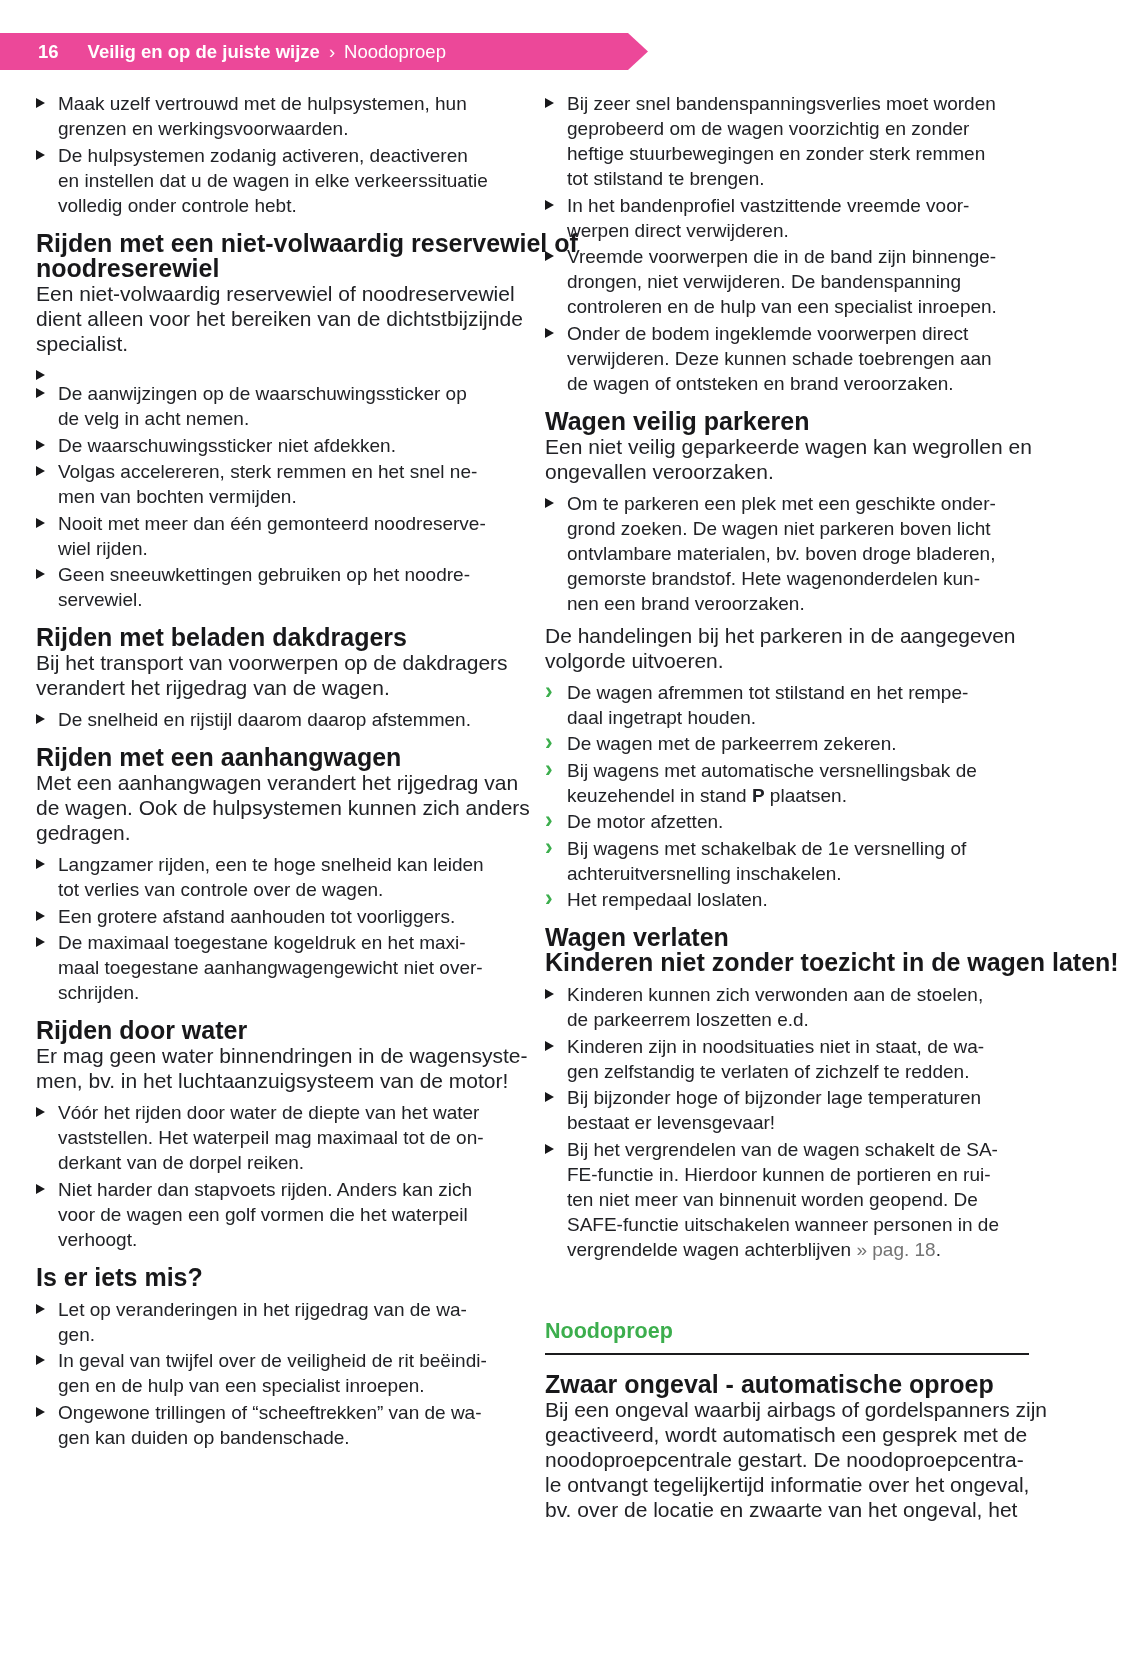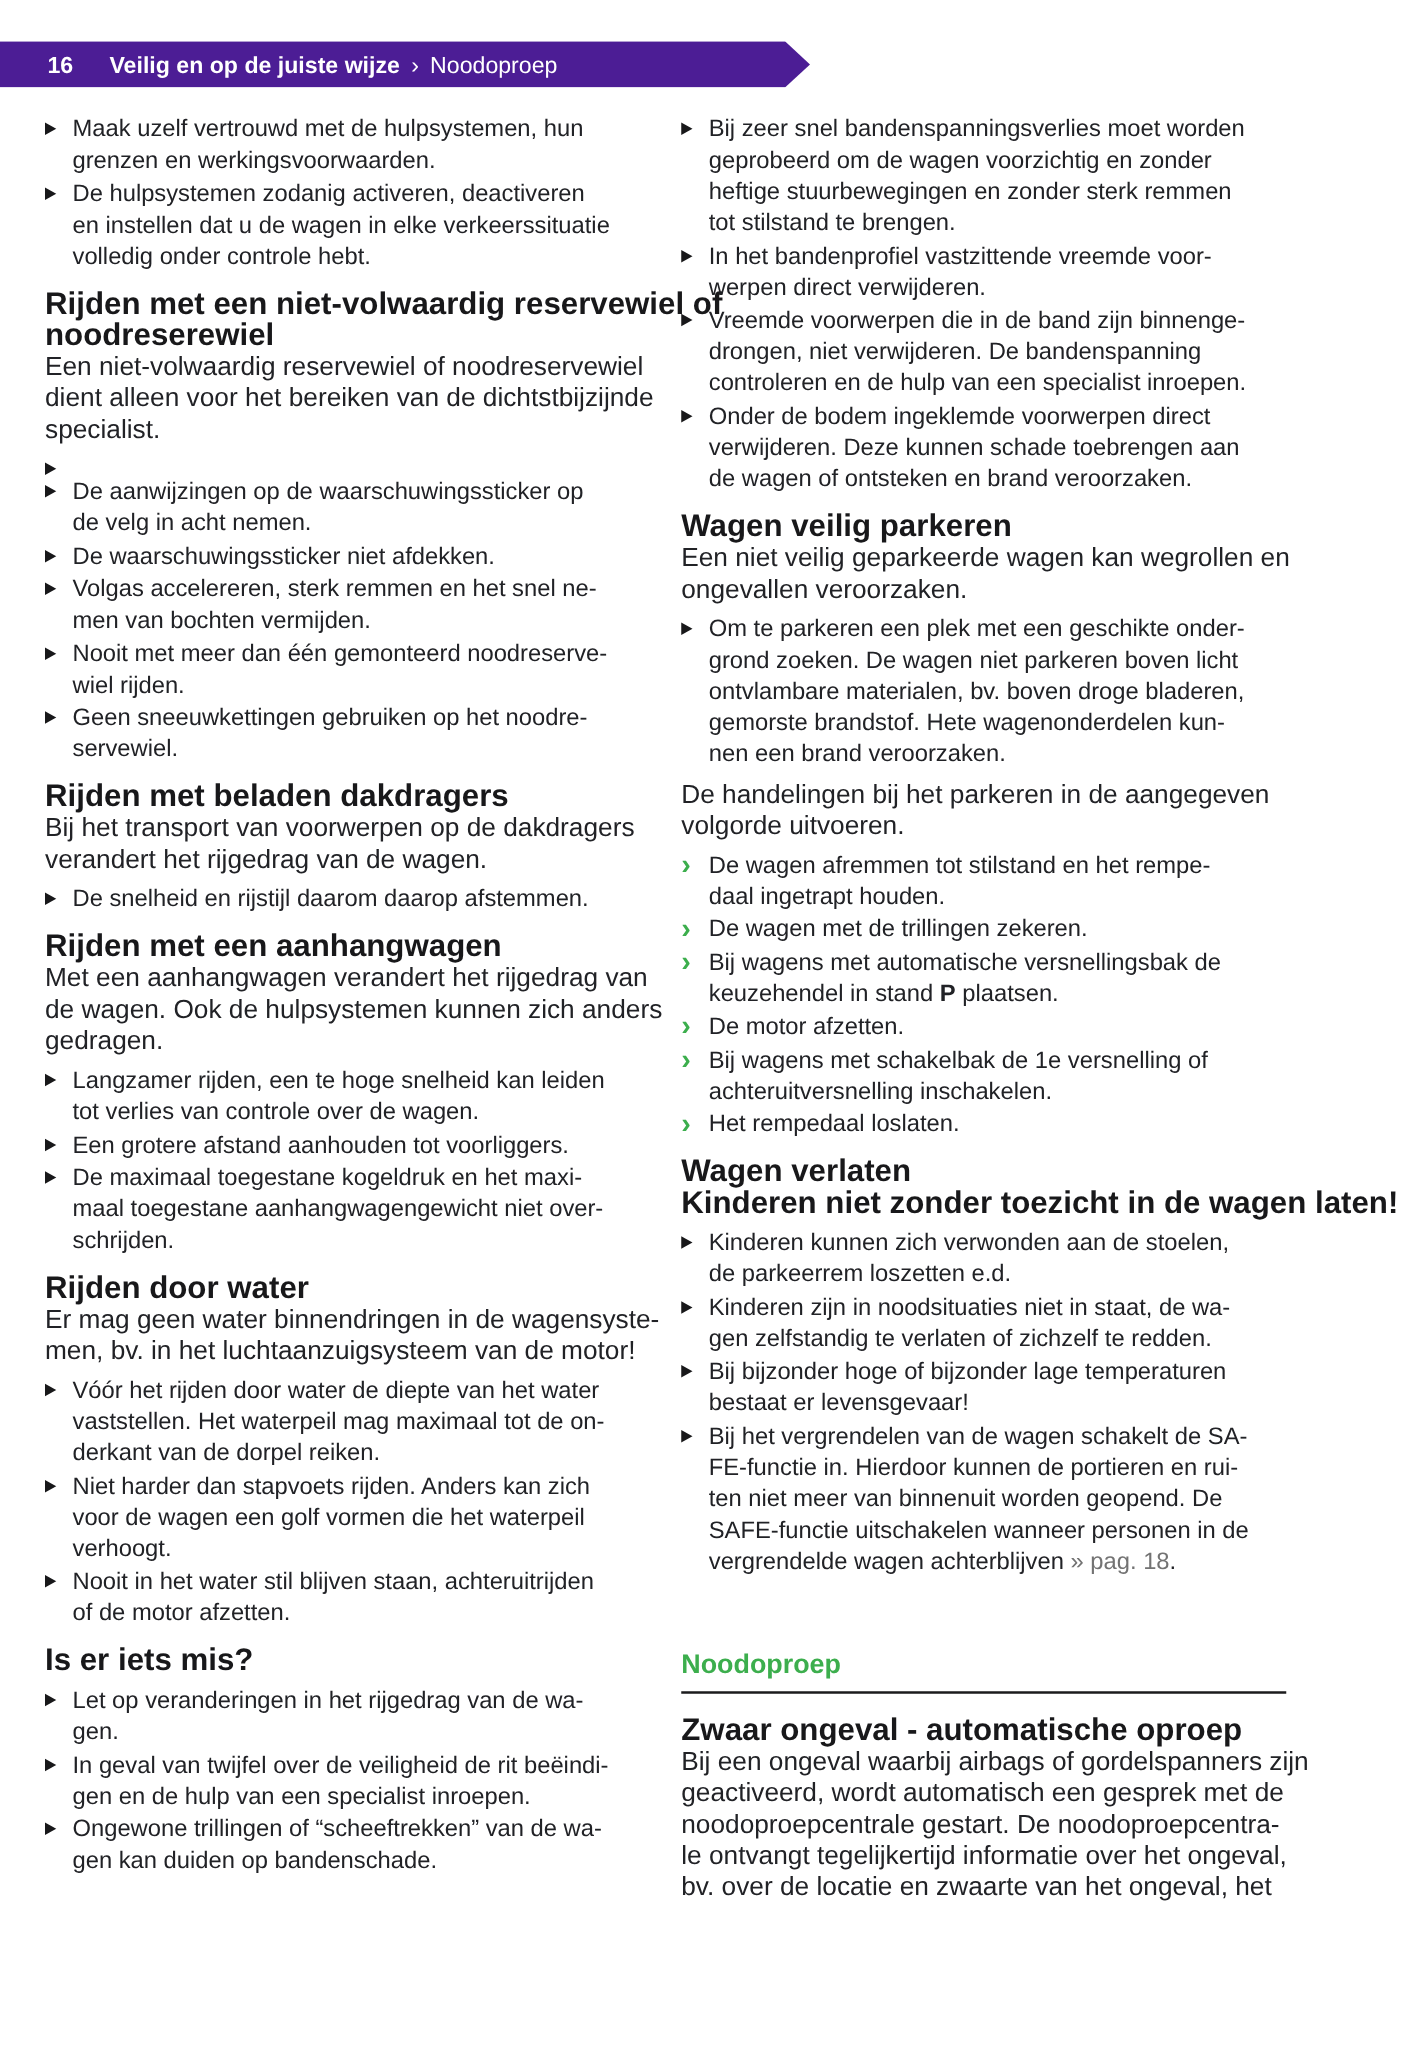--- a/index.html
+++ b/index.html
@@ -39,21 +39,21 @@
   .b{font-weight:700;}
   .link{font-weight:400;}
   
   .sectionwrap{margin-top:56px;}
   .sectiontitle{font-size:21.5px;line-height:26px;font-weight:700;}
   .sectionrule{border-bottom:2px solid #1b1b1d;margin-top:9px;margin-bottom:17px;width:100%;}
 </style>
 </head>
 <body>
 
-<div class="header-bar" style="background: #4c1d95; text-align: center;">
+<div class="header-bar" style="background: #ec4899; text-align: center;">
   <span class="pagenum">16</span>
   <span class="chapter">Veilig en op de juiste wijze</span>
   <span class="sep">›</span>
   <span class="section">Noodoproep</span>
 </div>
 
 <div class="columns">
   <div class="col" id="col-left">
       <div class="list bullets">
         <div class="item">
@@ -169,27 +169,20 @@
 derkant van de dorpel reiken.</span></span>
         </div>
         <div class="item">
           <span class="mk">
             <span class="tri"></span>
           </span>
           <span class="txt"><span>Niet harder dan stapvoets rijden. Anders kan zich
 voor de wagen een golf vormen die het waterpeil
 verhoogt.</span></span>
         </div>
-        <div class="item">
-          <span class="mk">
-            <span class="tri"></span>
-          </span>
-          <span class="txt"><span>Nooit in het water stil blijven staan, achteruitrijden
-of de motor afzetten.</span></span>
-        </div>
       </div>
       <div class="h">Is er iets mis?</div>
       <div class="list bullets">
         <div class="item">
           <span class="mk">
             <span class="tri"></span>
           </span>
           <span class="txt"><span>Let op veranderingen in het rijgedrag van de wa-
 gen.</span></span>
         </div>
@@ -266,21 +259,21 @@
           <span class="mk">
             <span class="chev" style="color: rgb(60, 174, 77);">›</span>
           </span>
           <span class="txt"><span>De wagen afremmen tot stilstand en het rempe-
 daal ingetrapt houden.</span></span>
         </div>
         <div class="item">
           <span class="mk">
             <span class="chev" style="color: rgb(60, 174, 77);">›</span>
           </span>
-          <span class="txt"><span>De wagen met de trillingen zekeren.</span></span>
+          <span class="txt"><span>De wagen met de parkeerrem zekeren.</span></span>
         </div>
         <div class="item">
           <span class="mk">
             <span class="chev" style="color: rgb(60, 174, 77);">›</span>
           </span>
           <span class="txt"><span>Bij wagens met automatische versnellingsbak de
 keuzehendel in stand </span><span class="b">P</span><span> plaatsen.</span></span>
         </div>
         <div class="item">
           <span class="mk">

